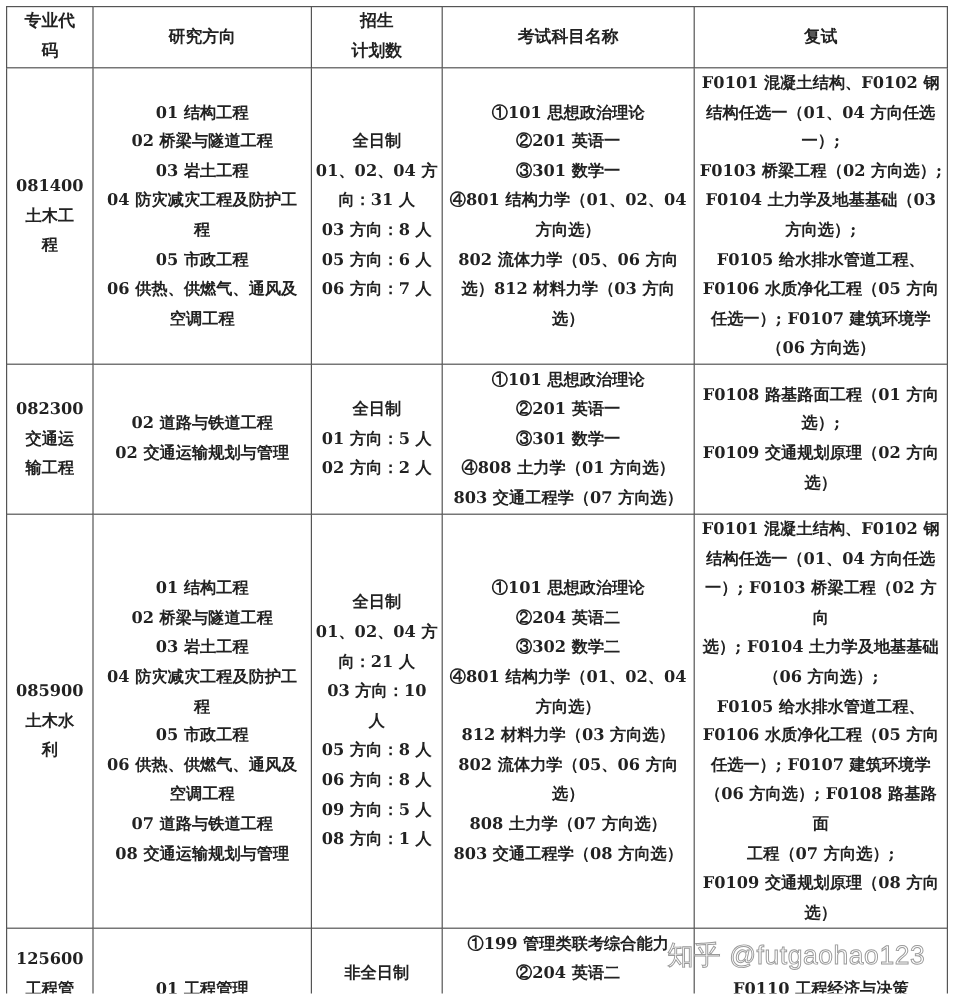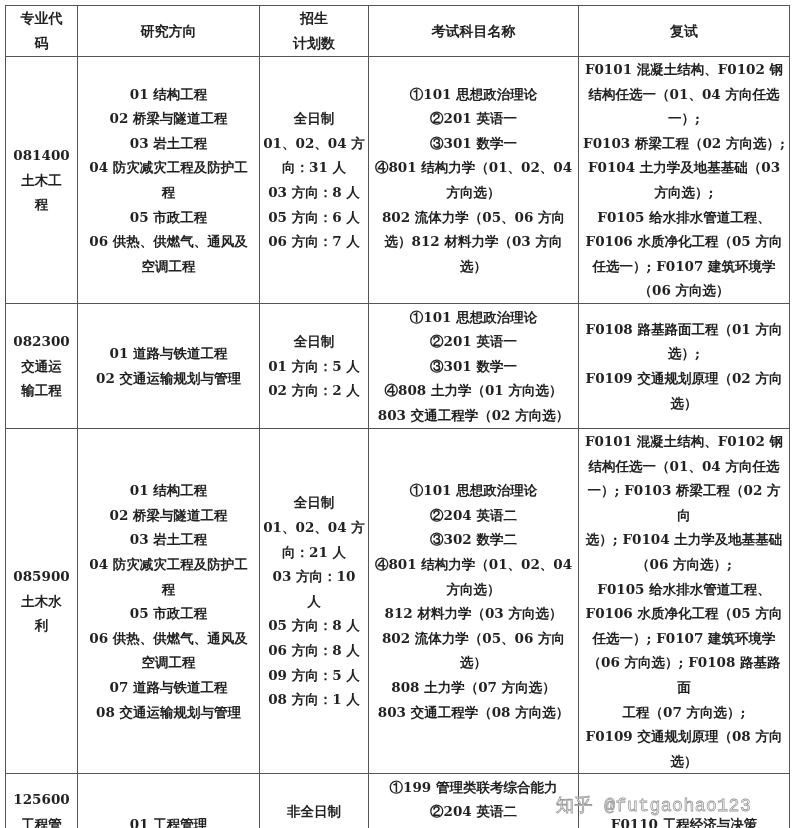--- a/index.html
+++ b/index.html
@@ -20,26 +20,25 @@
     table.admissions th { font-weight: bold; font-size: 14px; line-height: 25px; }
     .code-cell { font-weight: bold; }
     .line { display: block; }
     tr.hdr { height: 50px; }
     tr.r1 { height: 247px; }
     tr.r2 { height: 125px; }
     tr.r3 { height: 296px; }
     tr.r4 { height: 100px; margin-top: 36px; }
     .watermark {
       position: absolute; left: 556px; top: 781px;
-      font-family: Liberation Mono, monospace;
-      font-size: 18px; color: rgba(255,255,255,0.85);
+      font-family: Liberation Sans, sans-serif;
+      font-size: 22px; color: rgba(255,255,255,0.85);
       -webkit-text-stroke: 0.8px #9a9a9a;
       letter-spacing: 0.5px; white-space: nowrap;
       pointer-events: none;
-      margin-top: 12px;
     }
   </style>
 </head>
 <body>
 
 <table class="admissions">
   <colgroup>
     <col style="width:72px">
     <col style="width:182px">
     <col style="width:109px">
@@ -109,34 +108,34 @@
           <span class="line">（06 方向选）</span>
         </td>
       </tr>
     <tr class="r2">
         <td class="code-cell">
           <span class="line">082300</span>
           <span class="line">交通运</span>
           <span class="line">输工程</span>
         </td>
         <td>
-          <span class="line">01 道路与铁道工程</span>
+          <span class="line">02 道路与铁道工程</span>
           <span class="line">02 交通运输规划与管理</span>
         </td>
         <td>
           <span class="line">全日制</span>
           <span class="line">01 方向：5 人</span>
           <span class="line">02 方向：2 人</span>
         </td>
         <td>
           <span class="line">①101 思想政治理论</span>
           <span class="line">②201 英语一</span>
           <span class="line">③301 数学一</span>
           <span class="line">④808 土力学（01 方向选）</span>
-          <span class="line">803 交通工程学（02 方向选）</span>
+          <span class="line">803 交通工程学（07 方向选）</span>
         </td>
         <td>
           <span class="line">F0108 路基路面工程（01 方向</span>
           <span class="line">选）;</span>
           <span class="line">F0109 交通规划原理（02 方向</span>
           <span class="line">选）</span>
         </td>
       </tr>
     <tr class="r3">
         <td class="code-cell">

